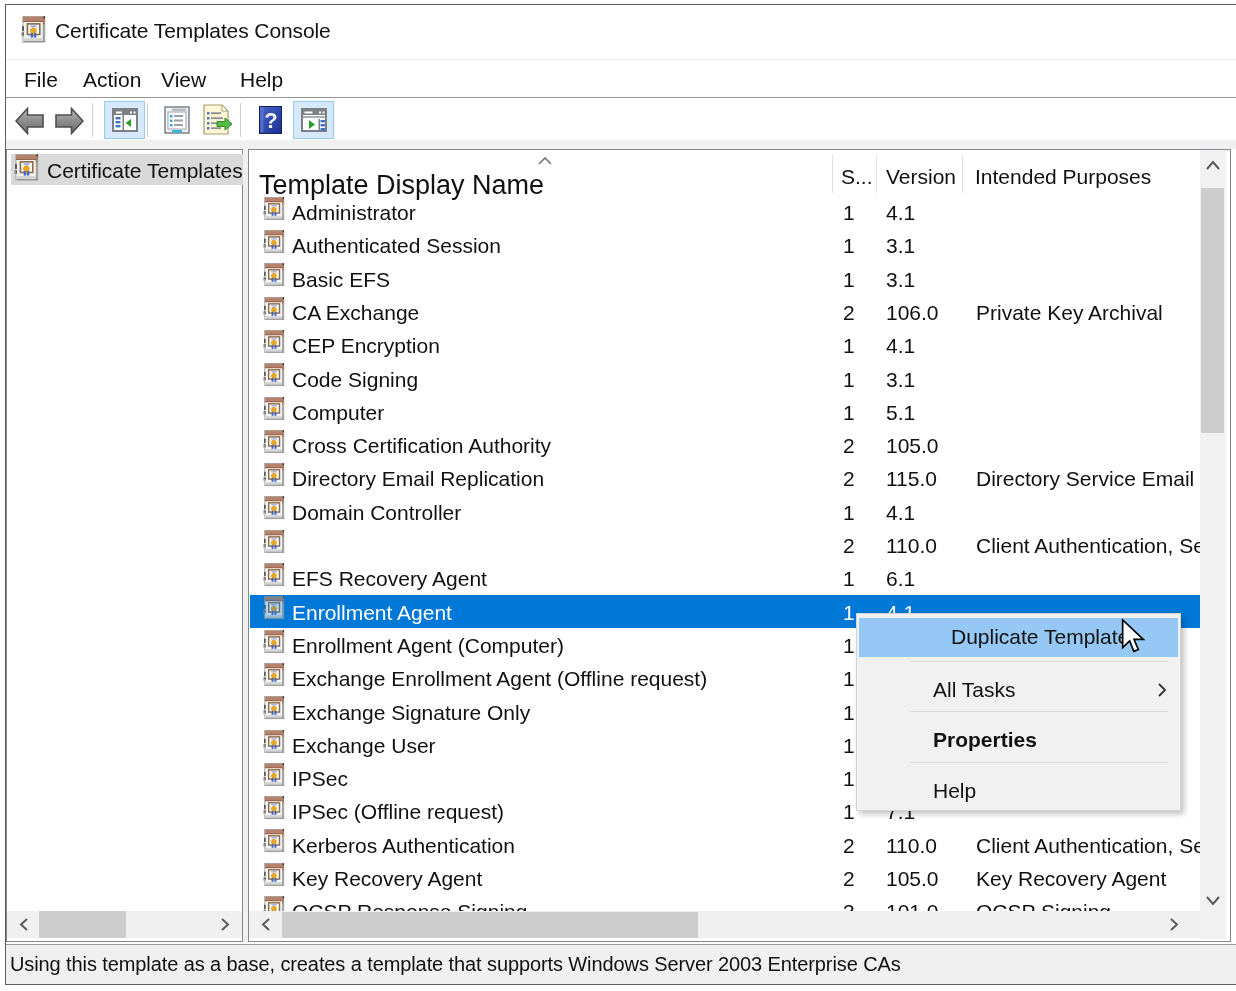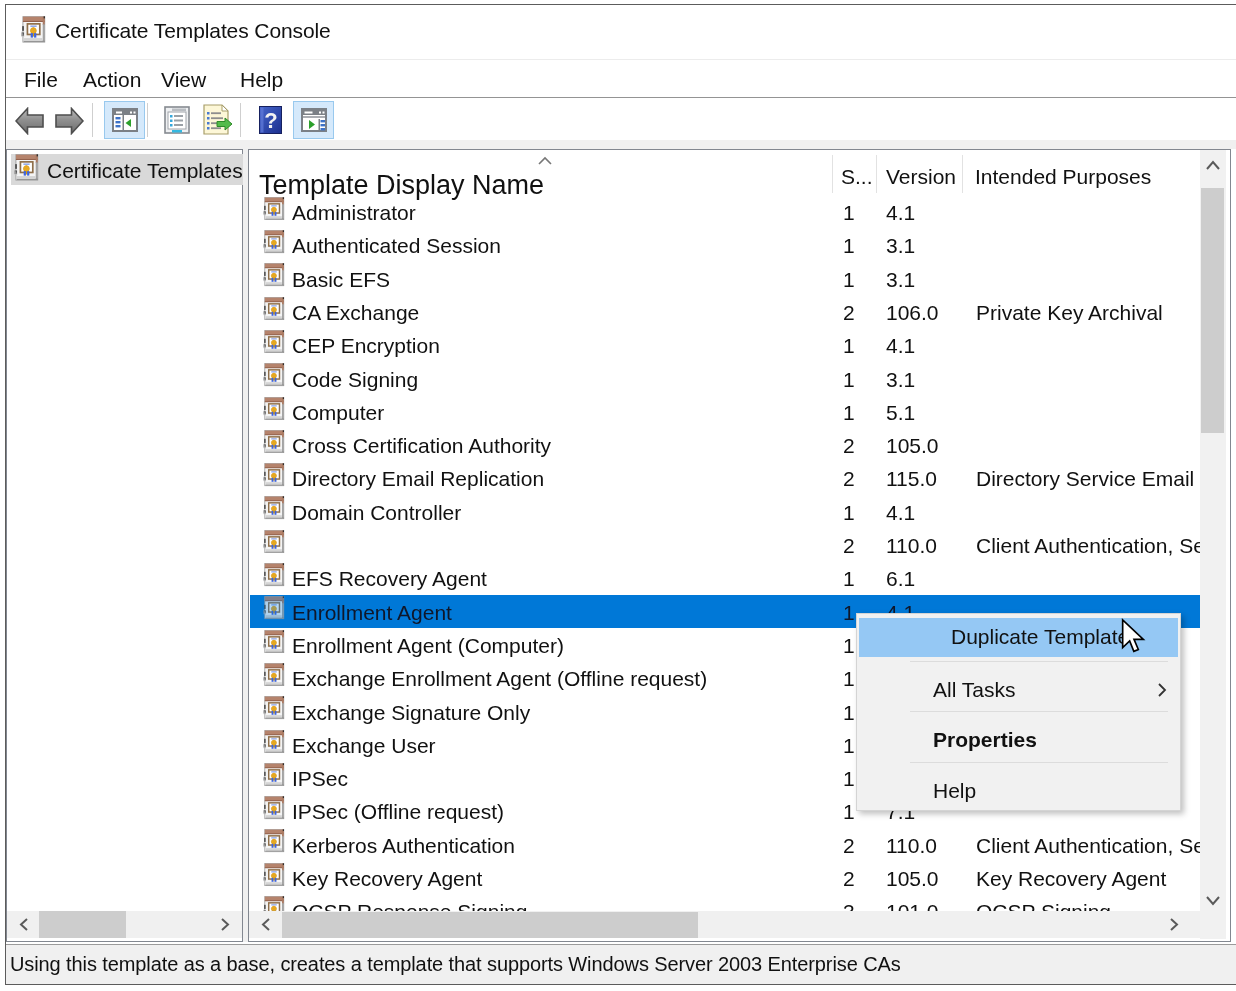--- a/index.html
+++ b/index.html
@@ -31,21 +31,21 @@
 #treetext{left:47px;top:159px;font-size:21px}
 
 .hsb{height:27px;background:#f0f0f0}
 .thumb{background:#cdcdcd;position:absolute}
 .sarr{position:absolute;width:28px;height:27px}
 
 #hdr .sep{position:absolute;top:5px;width:1px;height:38px;background:#e2e2e2}
 
 .row{position:absolute;left:1px;width:950px;height:33.3px;overflow:hidden}
 .row span{position:absolute;top:6px;font-size:21px;white-space:nowrap}
-.row.sel{background:#0078d7;color:#0f172a}
+.row.sel{background:#0078d7;color:#ffffff}
 .ric{position:absolute;left:13px;top:1.8px;width:22px;height:23.5px}
 .row.sel .ric{opacity:0.72}
 .rn{left:42px}.rs{left:593px}.rv{left:636px}.rp{left:726px}
 
 #menu{left:856px;top:613px;width:325px;height:198px;background:#f1f1f1;border:1px solid #d4d4d4;box-shadow:3px 3px 6px rgba(0,0,0,0.25)}
 .msep{position:absolute;left:53px;width:258px;height:1px;background:#dcdcdc}
 .mitem{position:absolute;left:16px;width:100%;height:38px;font-size:21px;line-height:38px}
 .mitem span{margin-left:60px}
 </style></head><body>
 <div id="page">

